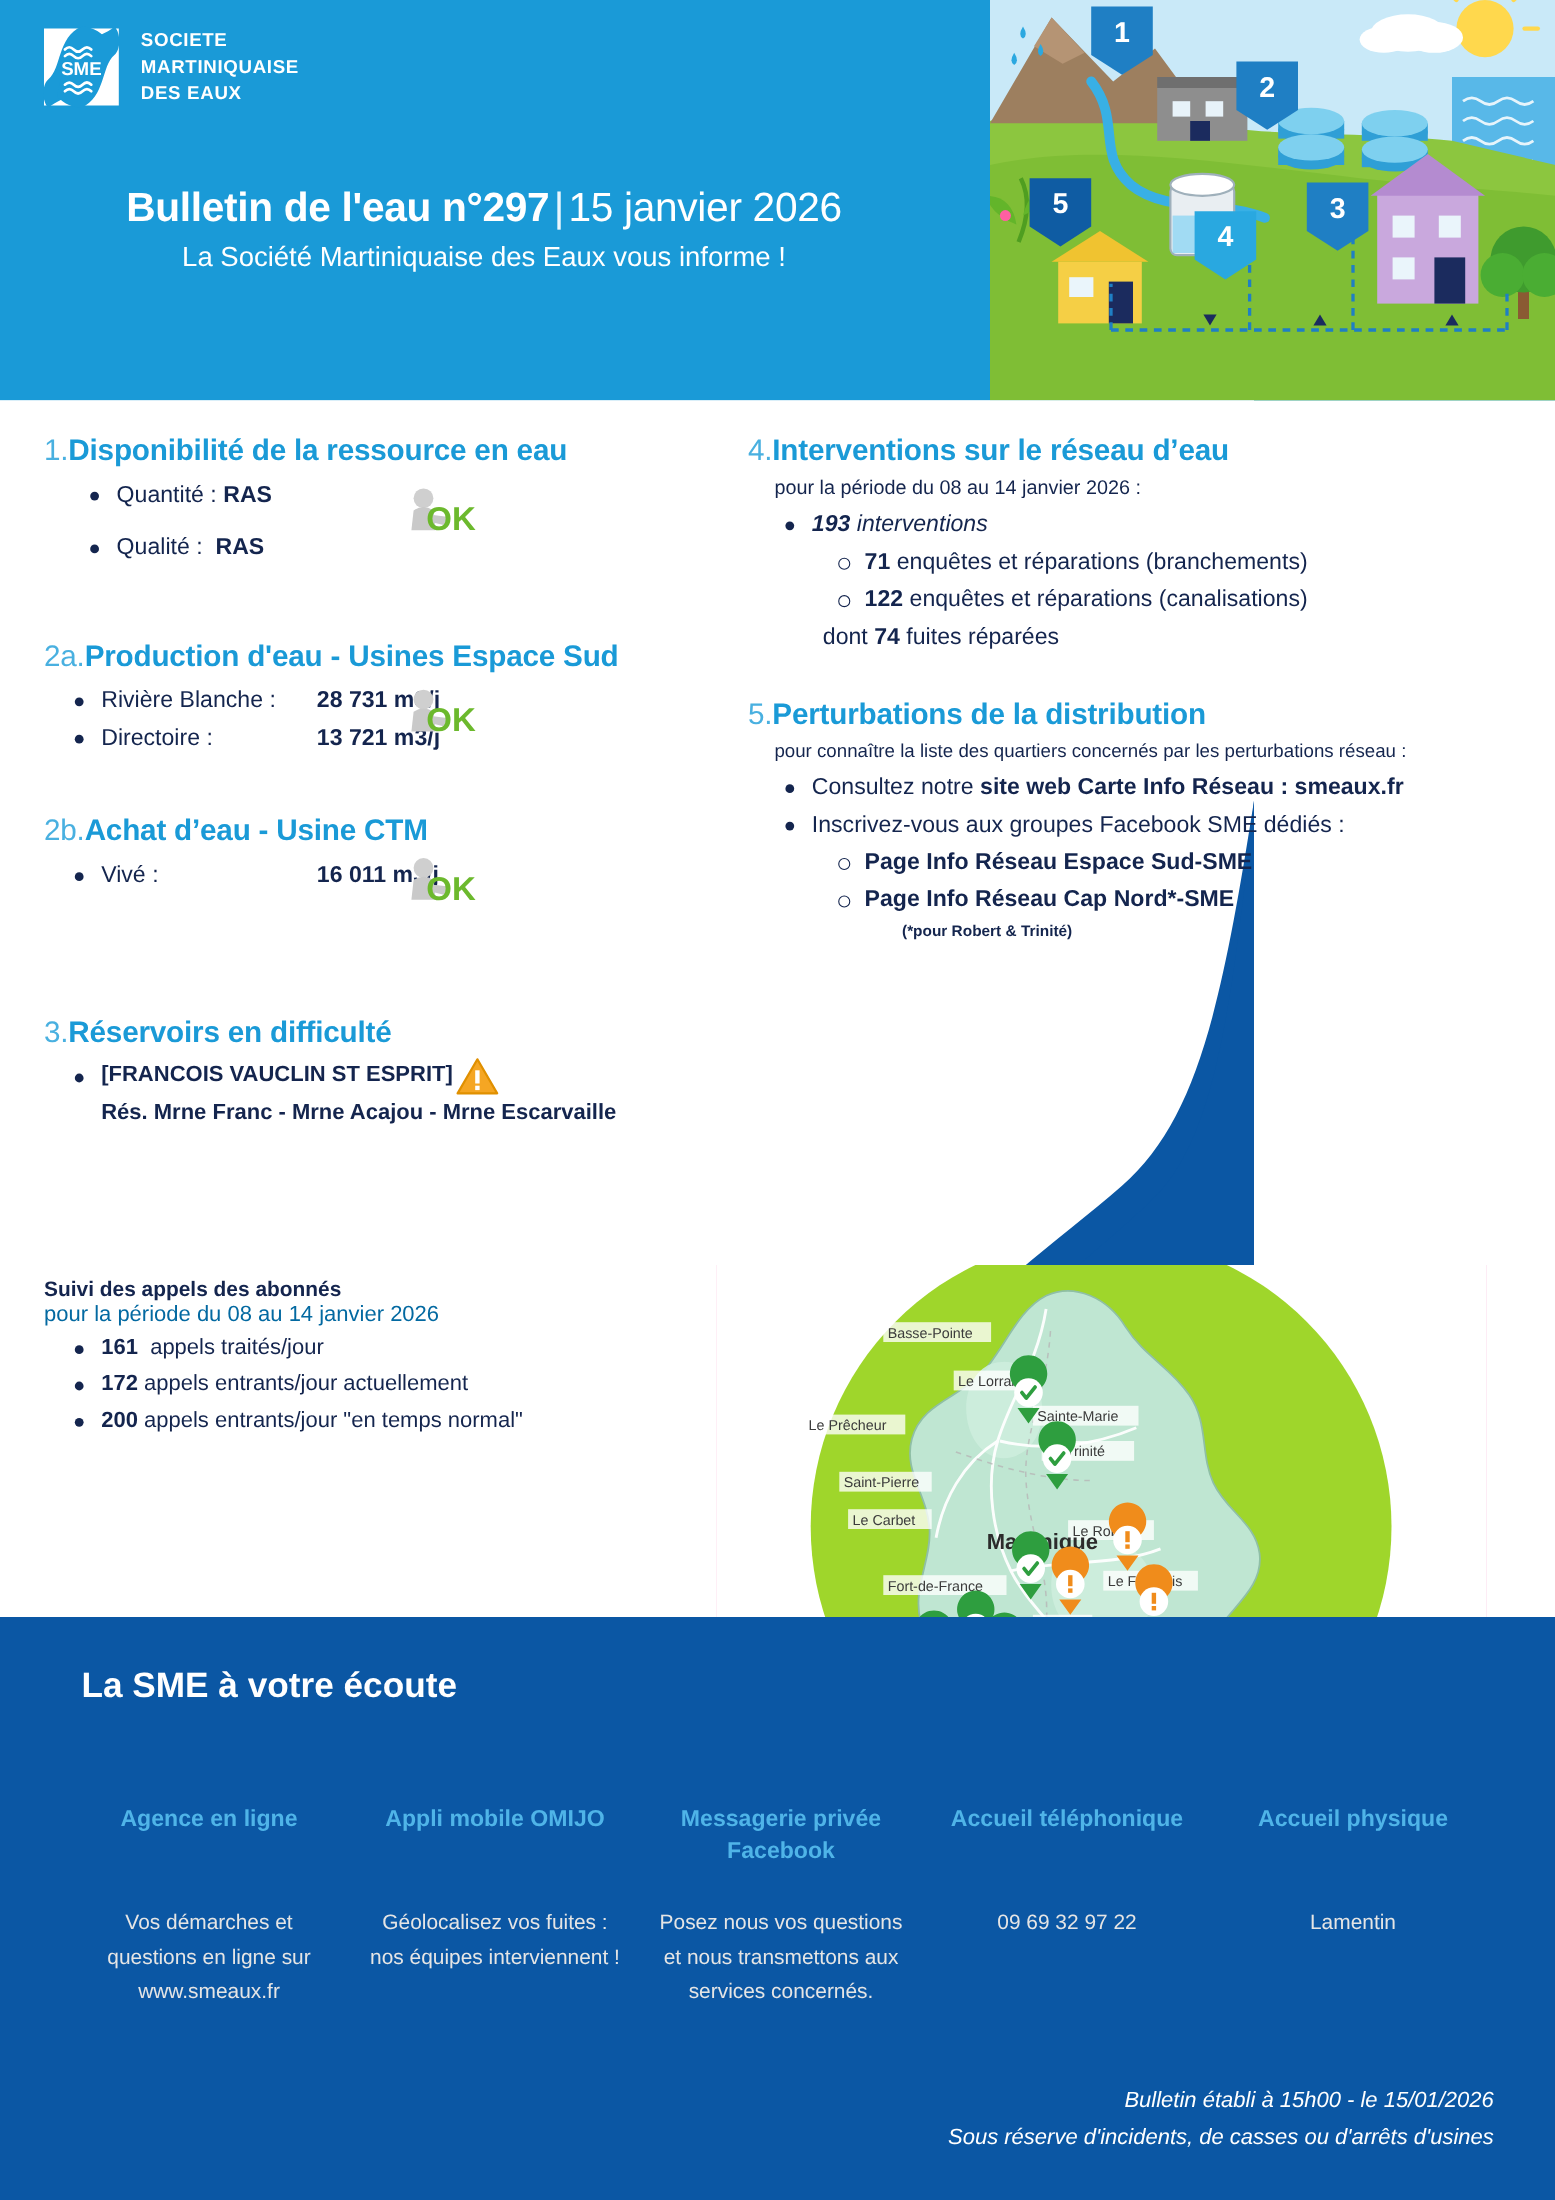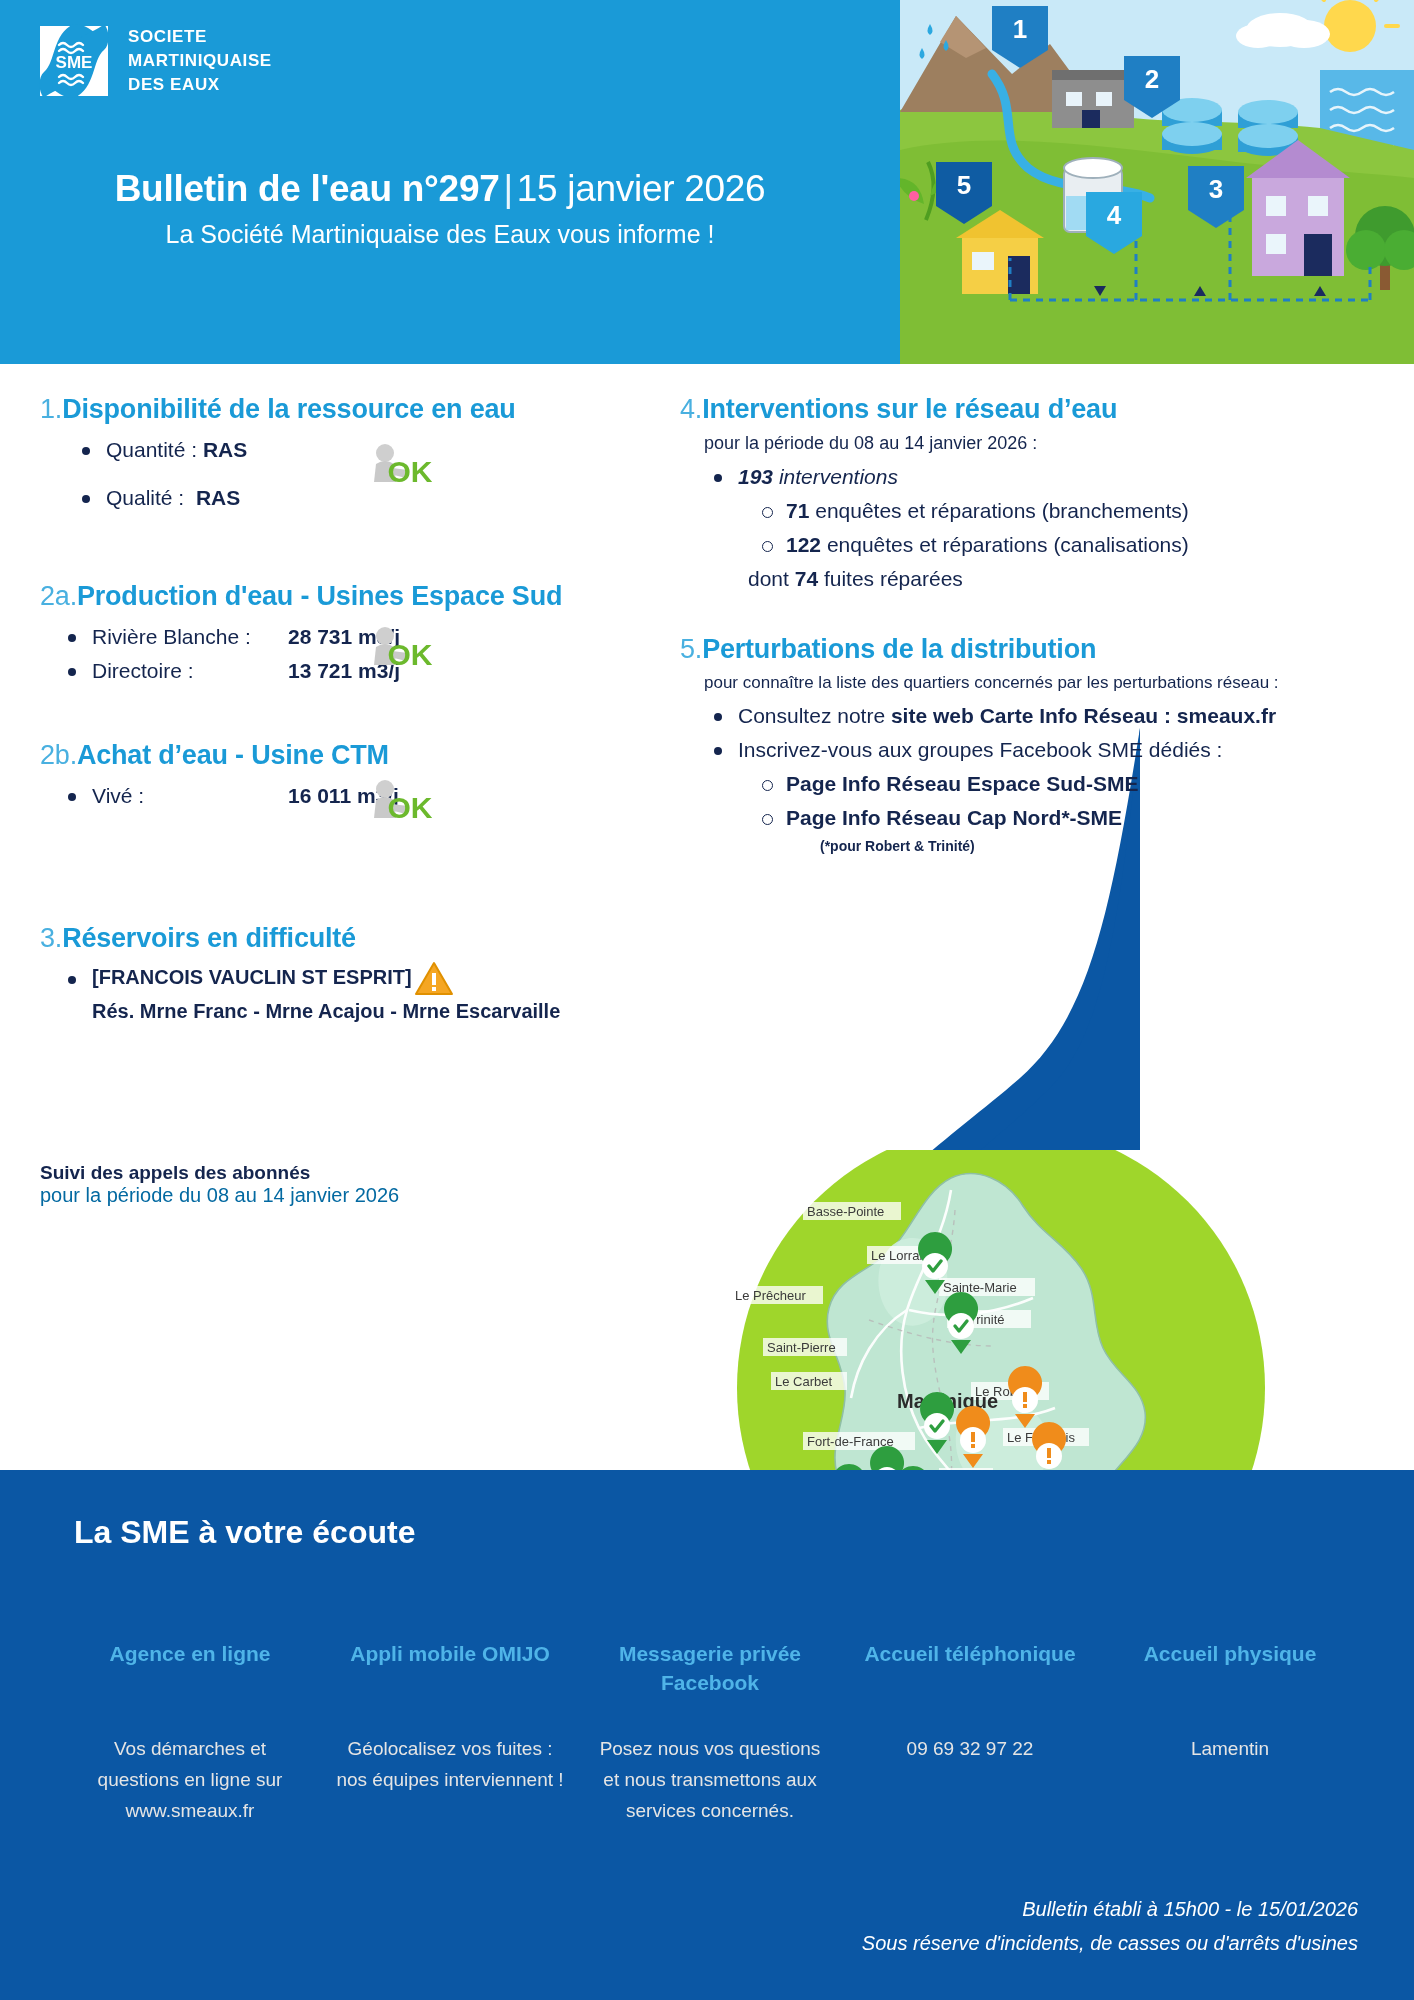--- a/index.html
+++ b/index.html
@@ -380,20 +380,34 @@
             <path d="M20,2 L38,33 H2 Z" fill="#f5a623" stroke="#e09000" stroke-width="2" stroke-linejoin="round"></path>
             <rect x="18" y="12" width="4" height="12" fill="#ffffff"></rect>
             <rect x="18" y="26" width="4" height="4" fill="#ffffff"></rect>
           </svg>
         </div>
       </div>
 
       <div style="margin-top:136px;">
         <div class="appels-title">Suivi des appels des abonnés</div>
         <div class="appels-note">pour la période du 08 au 14 janvier 2026</div>
+        <ul class="b small" style="margin-left:18px;">
+          <li>
+            <b>161</b>
+            &nbsp;<span>appels traités/jour</span>
+          </li>
+          <li>
+            <b>172</b>
+            <span>appels entrants/jour actuellement</span>
+          </li>
+          <li>
+            <b>200</b>
+            <span>appels entrants/jour "en temps normal"</span>
+          </li>
+        </ul>
       </div>
     </div>
 
     <div class="col-right">
 
       <div>
         <h2 class="sec">
           <span class="num">4.</span><span>Interventions sur le réseau d’eau</span>
         </h2>
         <div class="sub-note">pour la période du 08 au 14 janvier 2026 :</div>

